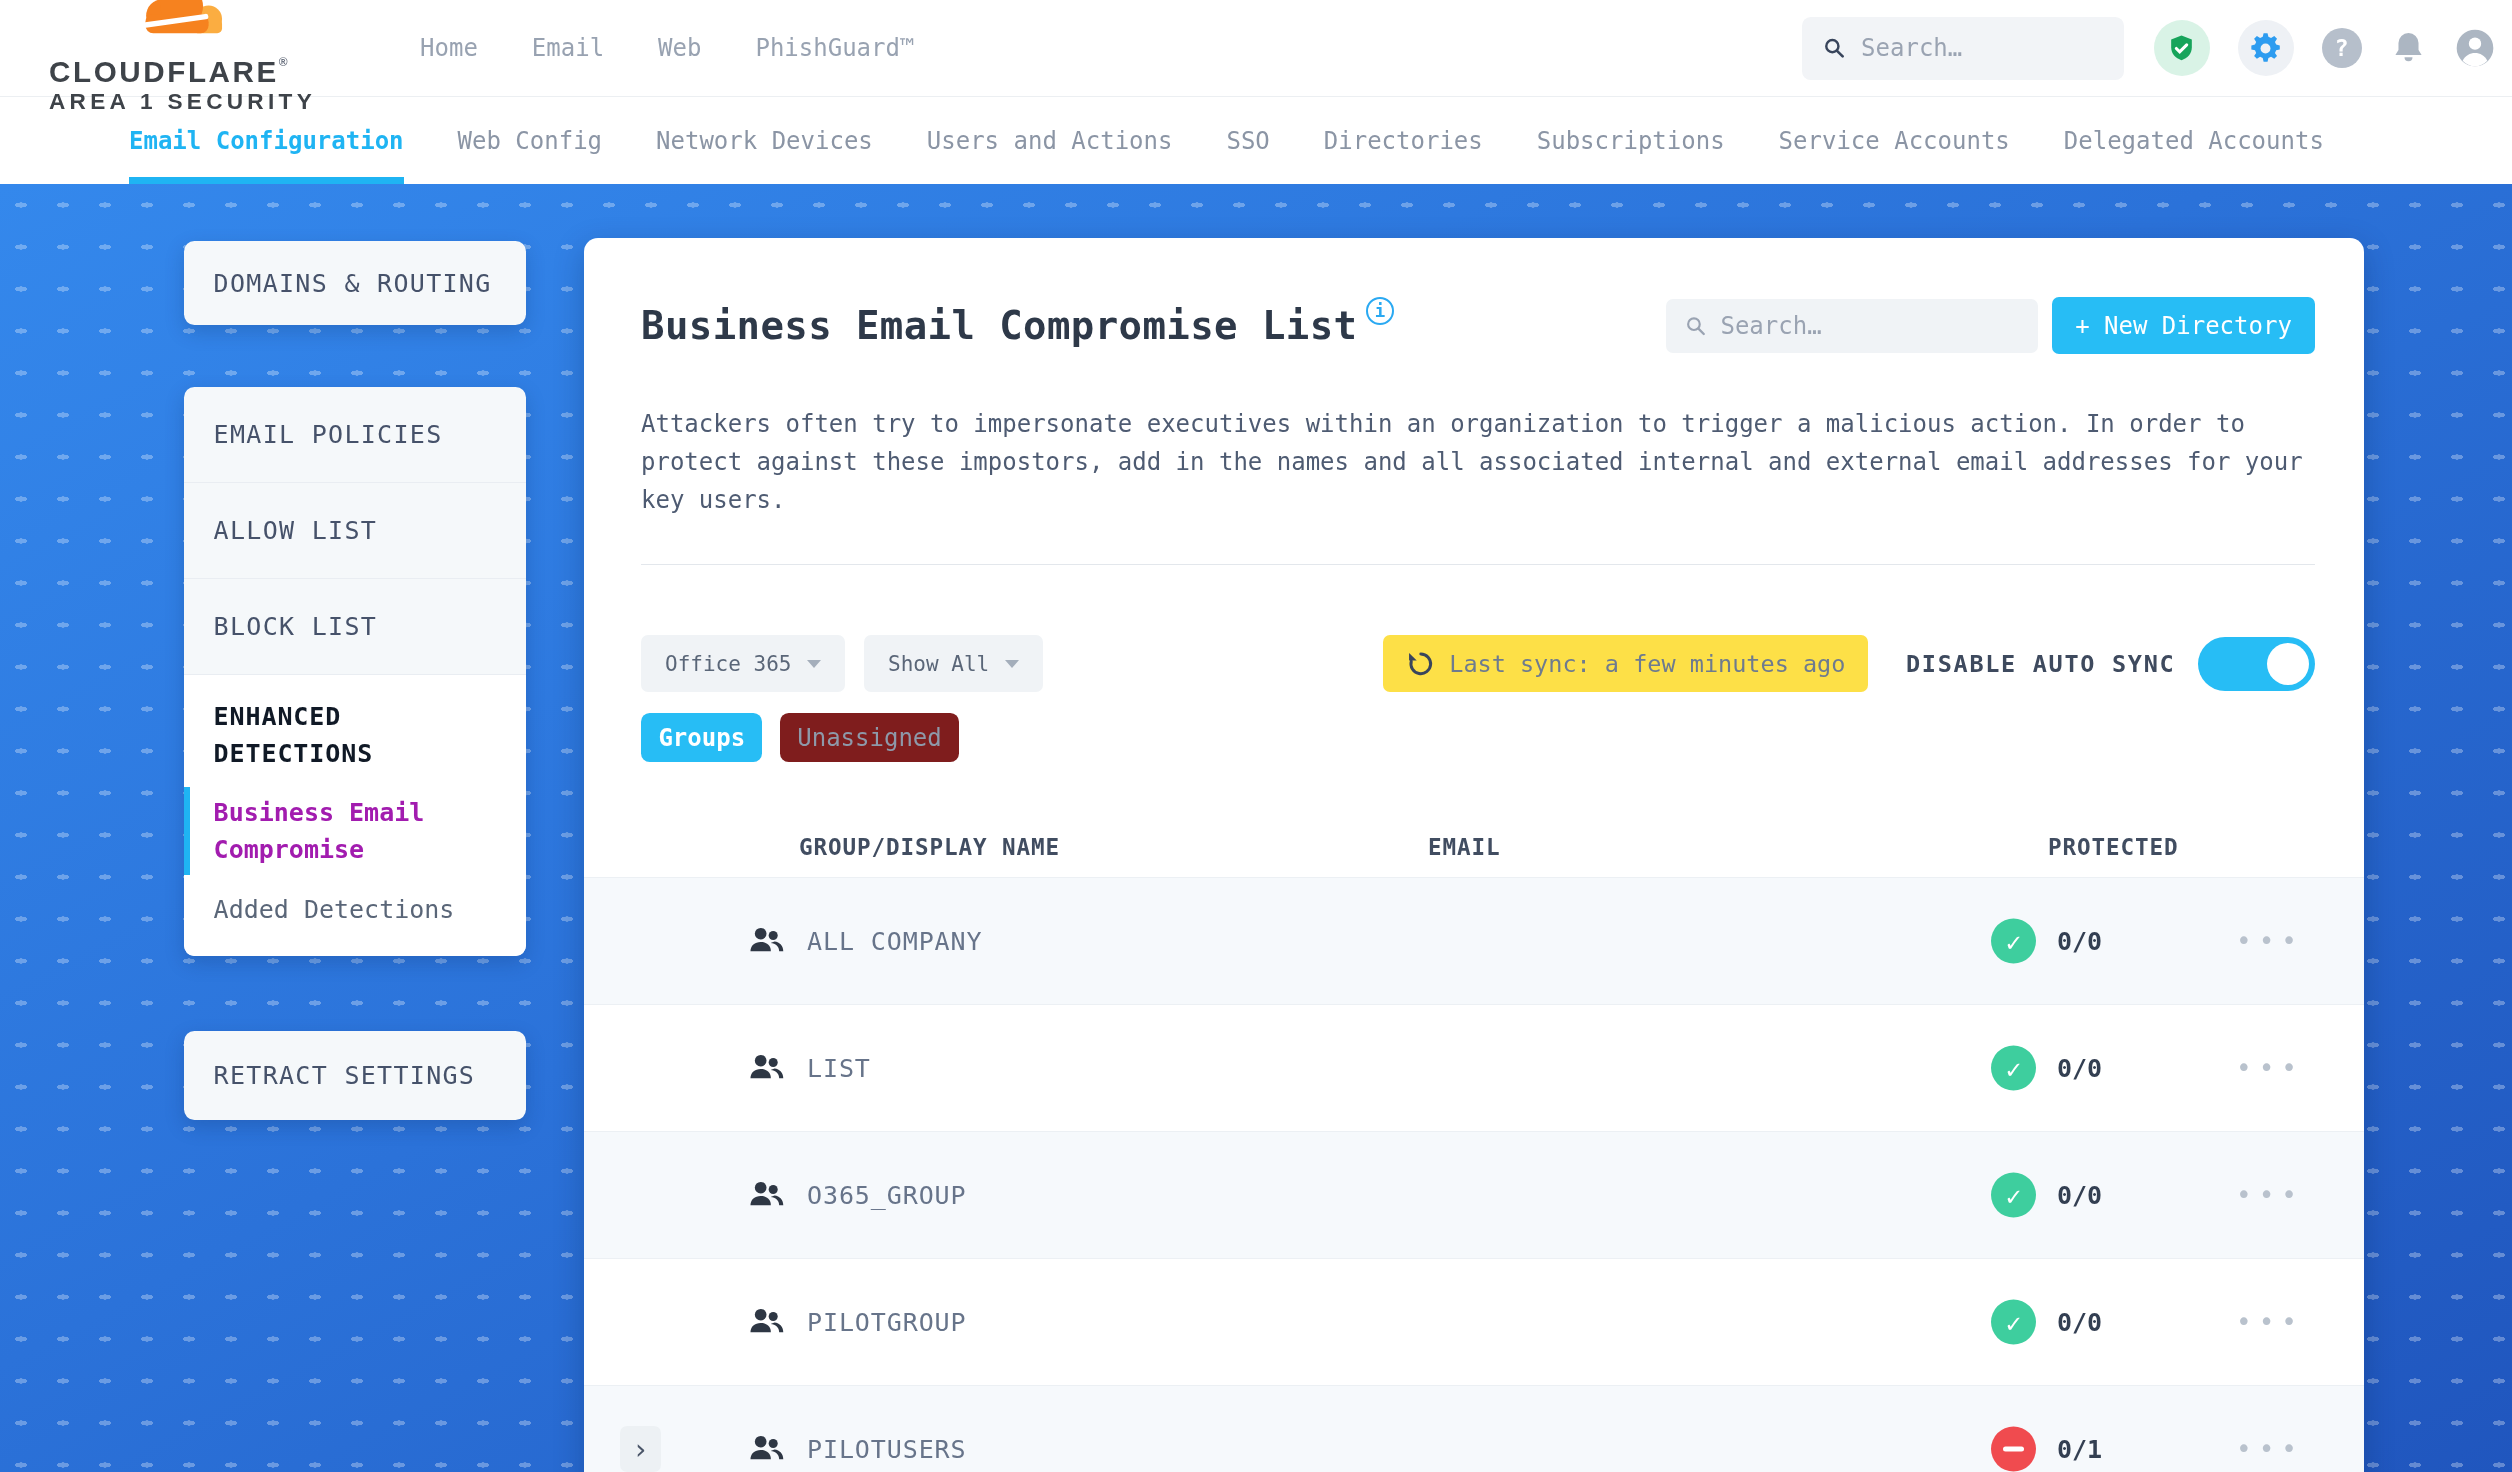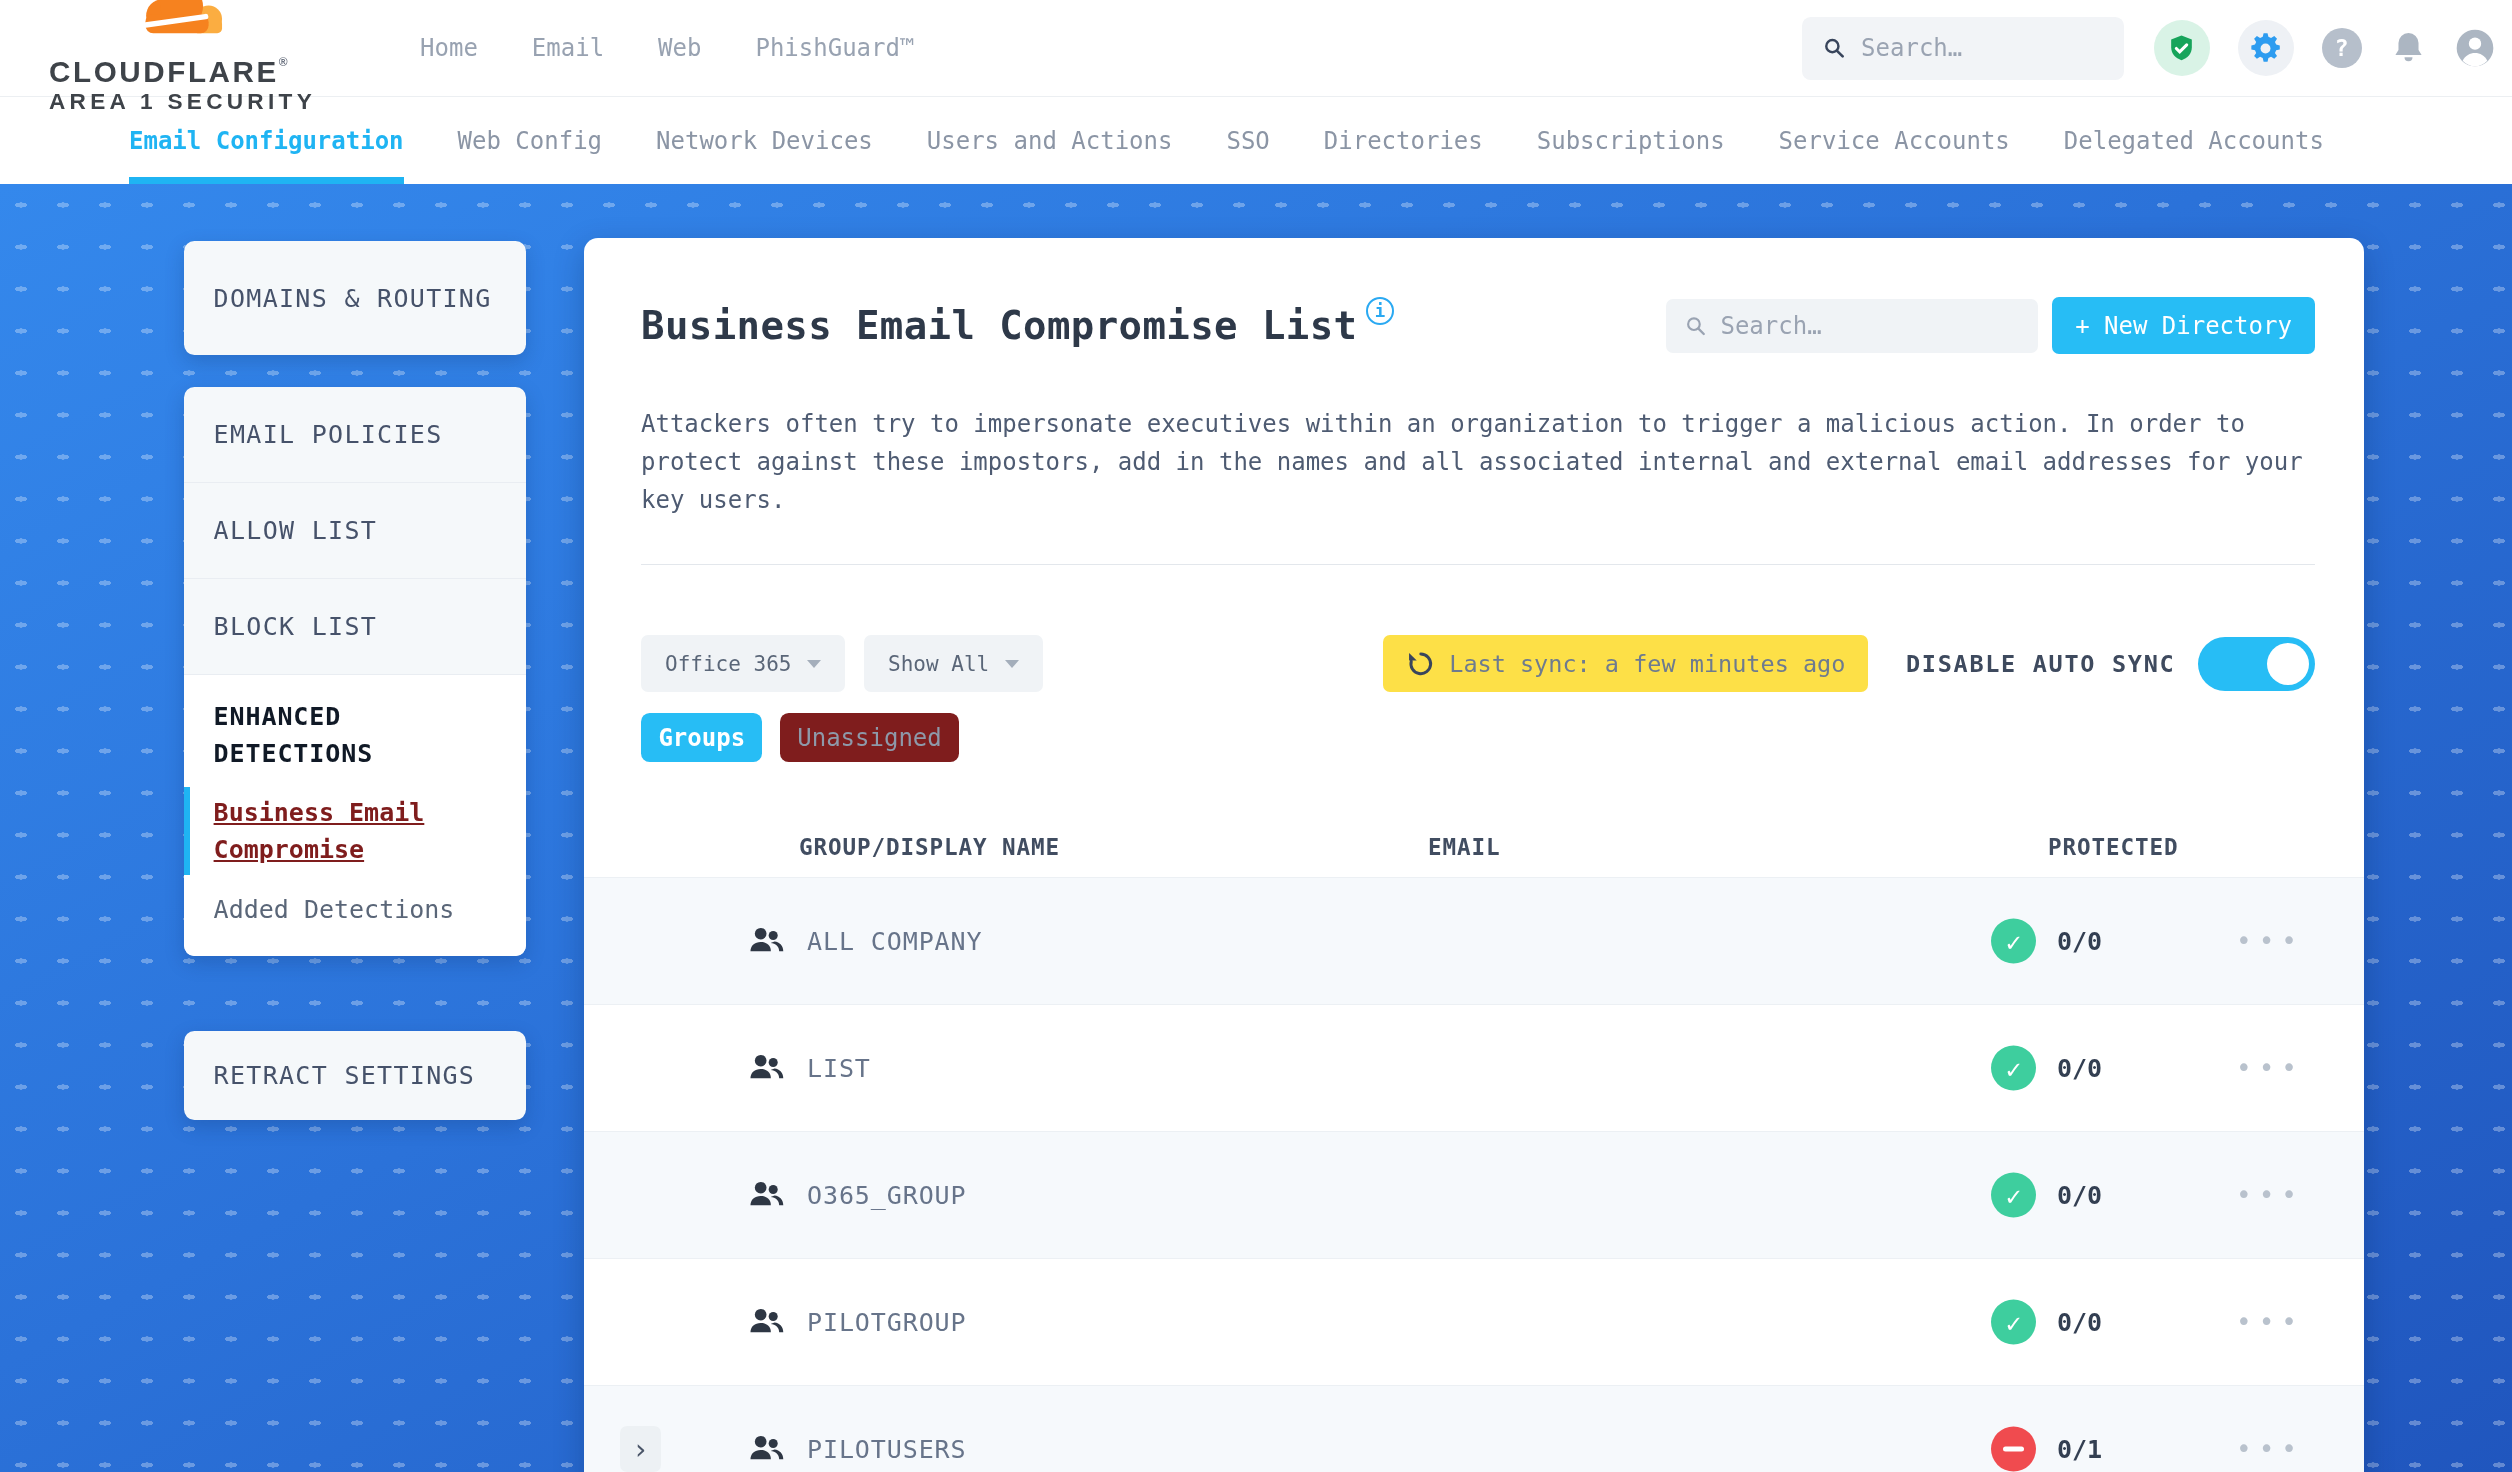--- a/index.html
+++ b/index.html
@@ -32,29 +32,29 @@
 
   
   .content { position:absolute; top:184px; left:0; right:0; bottom:0; overflow:hidden;
     background-image:
       radial-gradient(6px 2.6px at 21px 21px, rgba(255,255,255,.30) 96%, transparent 100%),
       linear-gradient(152deg, #3488EC 0%, #2B72D9 45%, #2056BE 100%);
     background-size:42px 42px, 100% 100%; }
 
   
   .scard { position:absolute; left:184px; width:342px; background:#F5F8FA; border-radius:10.4px; box-shadow:0 7px 19px rgba(12,40,90,.22); overflow:hidden; color:#46526A; }
-  .card-a { top:57px; height:114px; display:flex; align-items:center; padding-left:29.6px; }
+  .card-a { top:57px; height:84px; display:flex; align-items:center; padding-left:29.6px; }
   .card-c { top:847px; height:89px; display:flex; align-items:center; padding-left:29.6px; }
   .sec-label { font-size:25px; letter-spacing:1.3px; }
   .card-b { top:203px; height:569px; display:flex; flex-direction:column; }
   .srow { height:96px; flex:0 0 96px; display:flex; align-items:center; padding-left:29.6px; border-bottom:1.7px solid #E9EDF2; cursor:pointer; }
   .ssec { background:#fff; flex:1; padding:22.6px 26px 26px 29.6px; }
   .ssec-title { font-size:25px; font-weight:bold; color:#101926; line-height:37px; letter-spacing:0.9px; }
   .ssub { font-size:25px; color:#5A6678; line-height:37px; margin-top:22.6px; cursor:pointer; position:relative; }
-  .ssub.active { color:#7f1d1d; font-weight:bold;text-decoration:underline; }
+  .ssub.active { color:#a21caf; font-weight:bold; }
   .ssub.active::before { content:''; position:absolute; left:-29.6px; top:-7px; bottom:-7px; width:6px; background:#1FB4F3; }
 
   
   .maincard { position:absolute; left:584px; top:54px; width:1780px; height:1304px; background:#fff; border-radius:14px; box-shadow:0 10.4px 29.6px rgba(8,32,76,.28); padding:0 49px 0 57px; }
   .title-row { margin-top:57px; height:61px; display:flex; align-items:center; }
   .page-title { font-size:39px; font-weight:bold; color:#2E3949; letter-spacing:0.4px; }
   .info-i { width:28px; height:28px; border:2.6px solid #2AA9F2; border-radius:50%; color:#2AA9F2; font-size:17.4px; font-weight:bold; display:flex; align-items:center; justify-content:center; margin:-29.6px 0 0 8.7px; cursor:pointer; }
   .cardsearch { margin-left:auto; width:372px; height:54px; background:#F0F3F6; border-radius:7px; display:flex; align-items:center; padding:0 19px; gap:14px; }
   .cardsearch input { border:0; outline:0; background:transparent; font:inherit; font-size:24px; color:#51607A; width:100%; }
   .cardsearch input::placeholder { color:#9AA3B2; }

